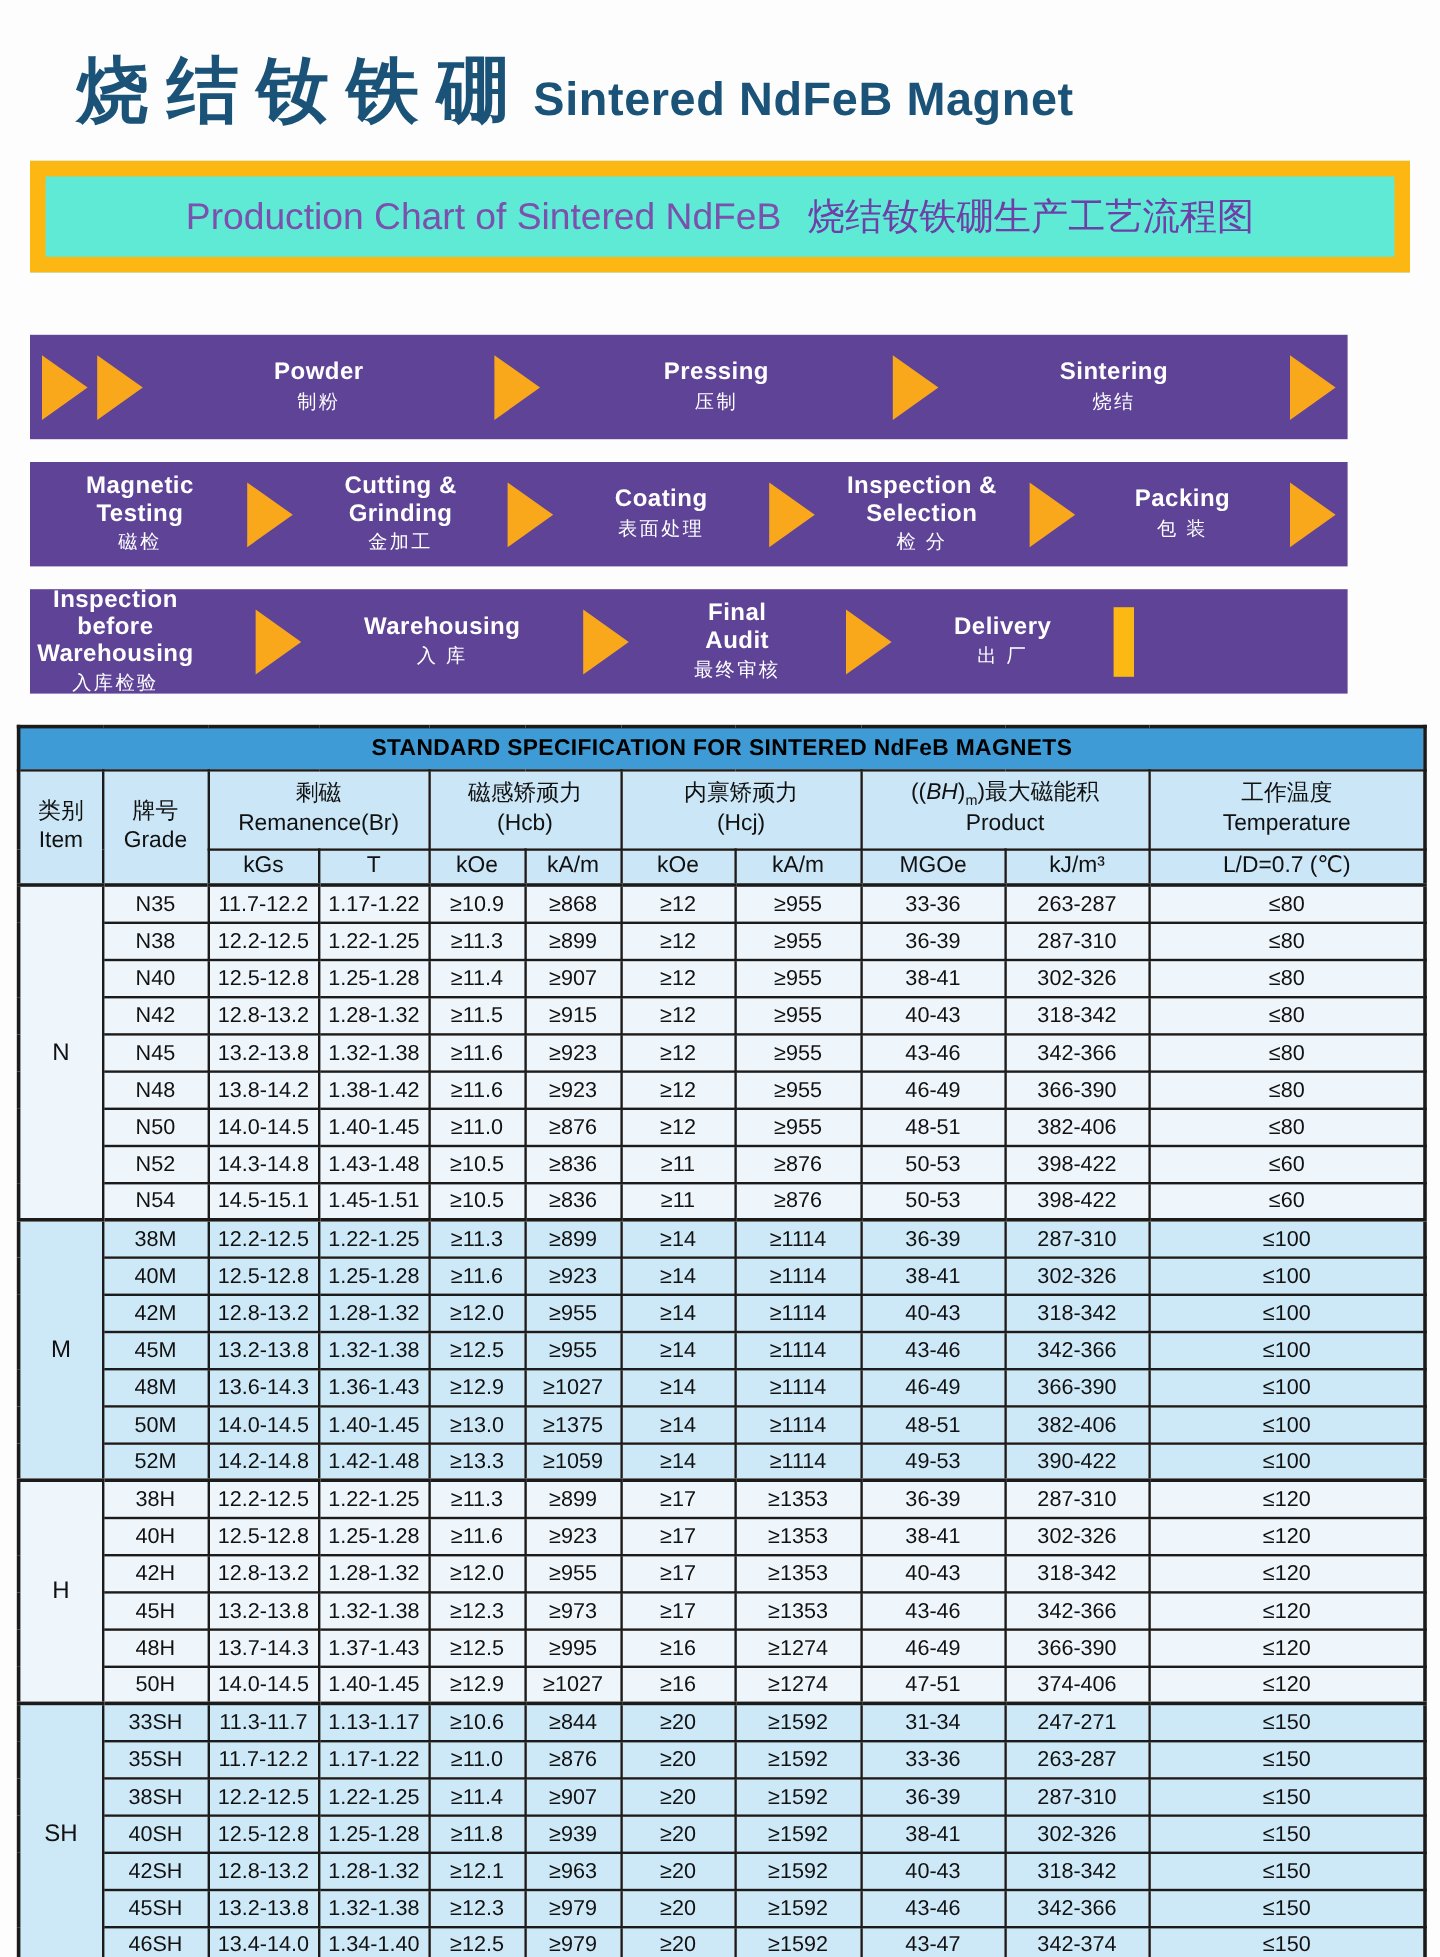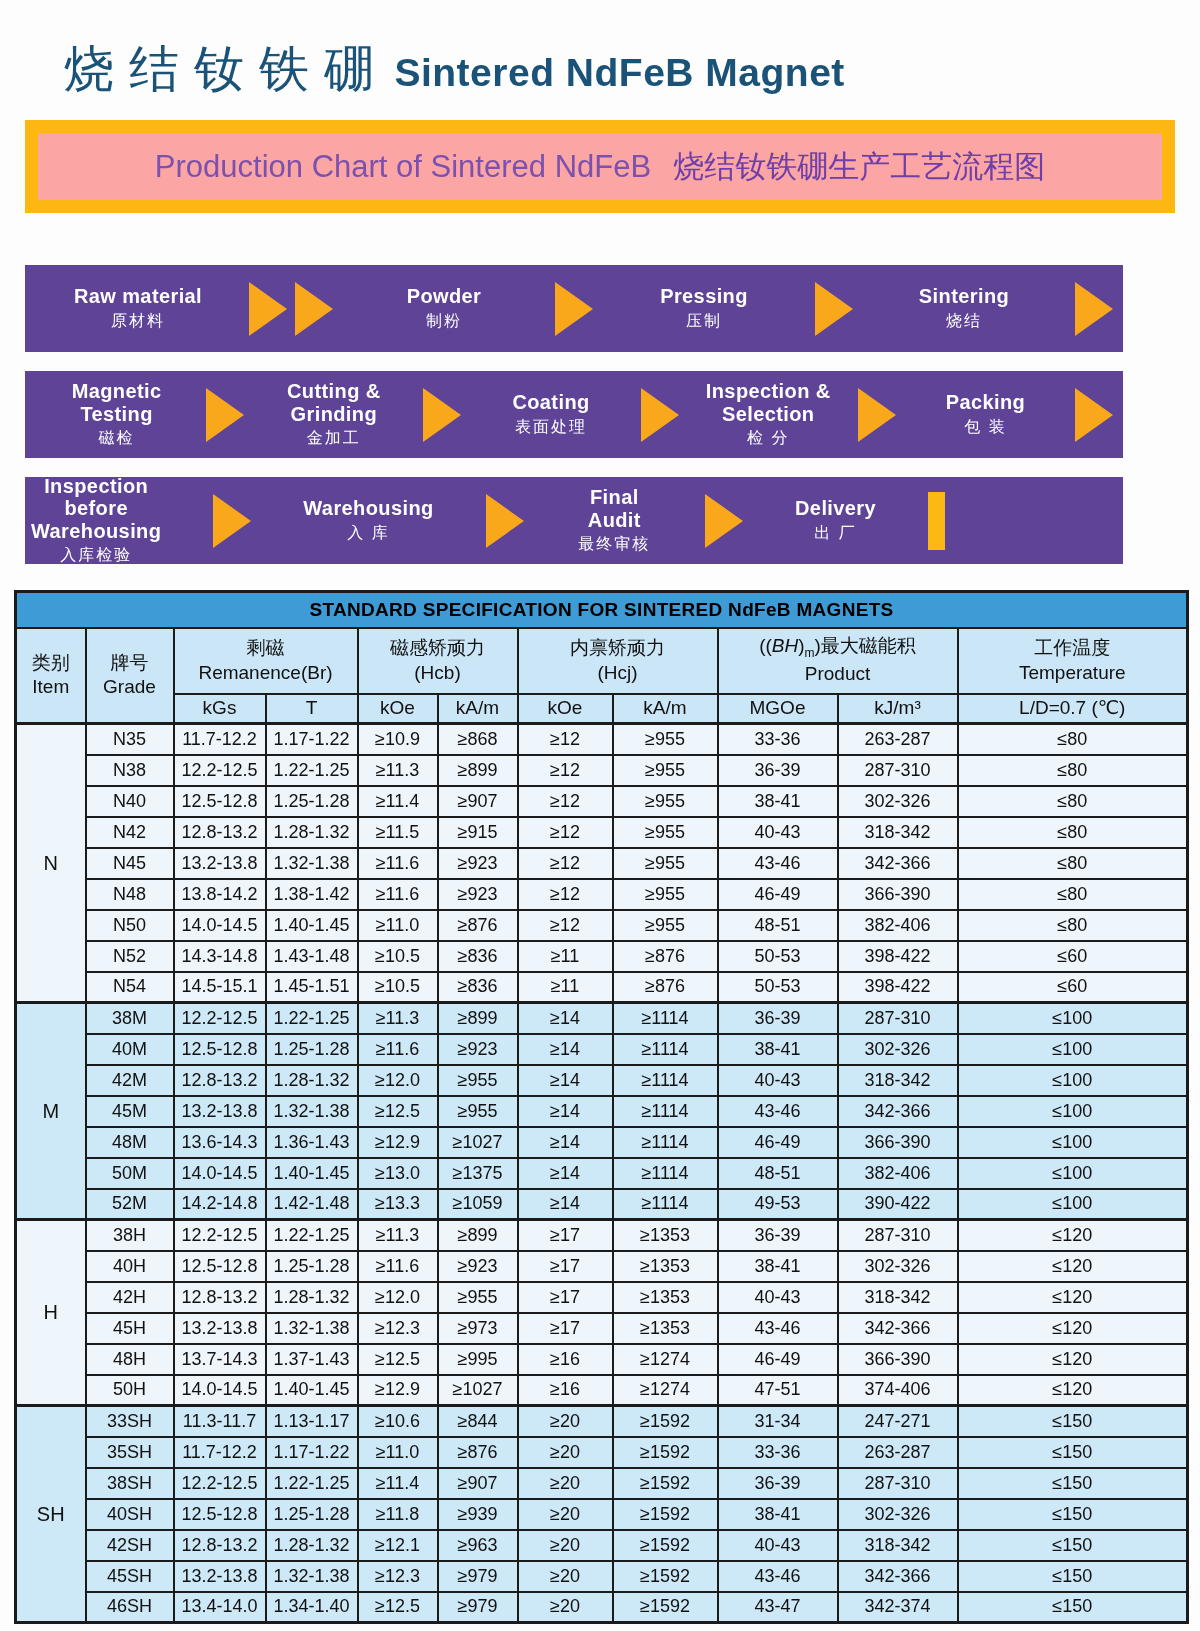--- a/index.html
+++ b/index.html
@@ -26,40 +26,40 @@
     overflow:hidden;
     position:relative;
   }
 
   
   .title-row{
     margin:36px 0 0 64px;
     white-space:nowrap;
   }
   .title-zh{
-    font-size:50px;
-    font-weight:normal;
+    font-size:60px;
+    font-weight:bold;
     letter-spacing:15px;
     color:var(--title-blue);
     text-align:center;
   }
   .title-en{
     font-size:39px;
     font-weight:bold;
     margin-left:1px;
     color:var(--title-blue);
     letter-spacing:0.5px;
   }
 
   
   .banner{
     margin:17px 25px 0 25px;
     height:93px;
     border:13px solid var(--banner-border);
-    background:#fca5a5;
+    background:#5eead4;
     display:flex;
     align-items:center;
     justify-content:center;
     gap:22px;
     white-space:nowrap;
   }
   .banner-en{font-size:31px;color:var(--banner-text-en);}
   .banner-zh{font-size:31px;color:var(--banner-text-zh);}
 
   
@@ -159,24 +159,20 @@
   <span class="title-en" data-name="page-title-en">Sintered NdFeB Magnet</span>
 </div>
 
 <div class="banner" data-name="production-chart-banner">
   <span class="banner-en" data-name="banner-text-en">Production Chart of Sintered NdFeB</span>
   <span class="banner-zh" data-name="banner-text-zh">烧结钕铁硼生产工艺流程图</span>
 </div>
 
 <div class="flow" data-name="process-flow">
   <div class="flow-bar" data-name="flow-bar-1">
-      <div class="flow-step" data-name="flow-step">
-        <div class="step-en" data-name="flow-step-label-en">Raw material</div>
-        <div class="step-zh" data-name="flow-step-label-zh">原材料</div>
-      </div>
       <div class="flow-arrow" data-name="flow-arrow-icon"></div>
       <div class="flow-arrow" data-name="flow-arrow-icon"></div>
       <div class="flow-step" data-name="flow-step">
         <div class="step-en" data-name="flow-step-label-en">Powder</div>
         <div class="step-zh" data-name="flow-step-label-zh">制粉</div>
       </div>
       <div class="flow-arrow" data-name="flow-arrow-icon"></div>
       <div class="flow-step" data-name="flow-step">
         <div class="step-en" data-name="flow-step-label-en">Pressing</div>
         <div class="step-zh" data-name="flow-step-label-zh">压制</div>

